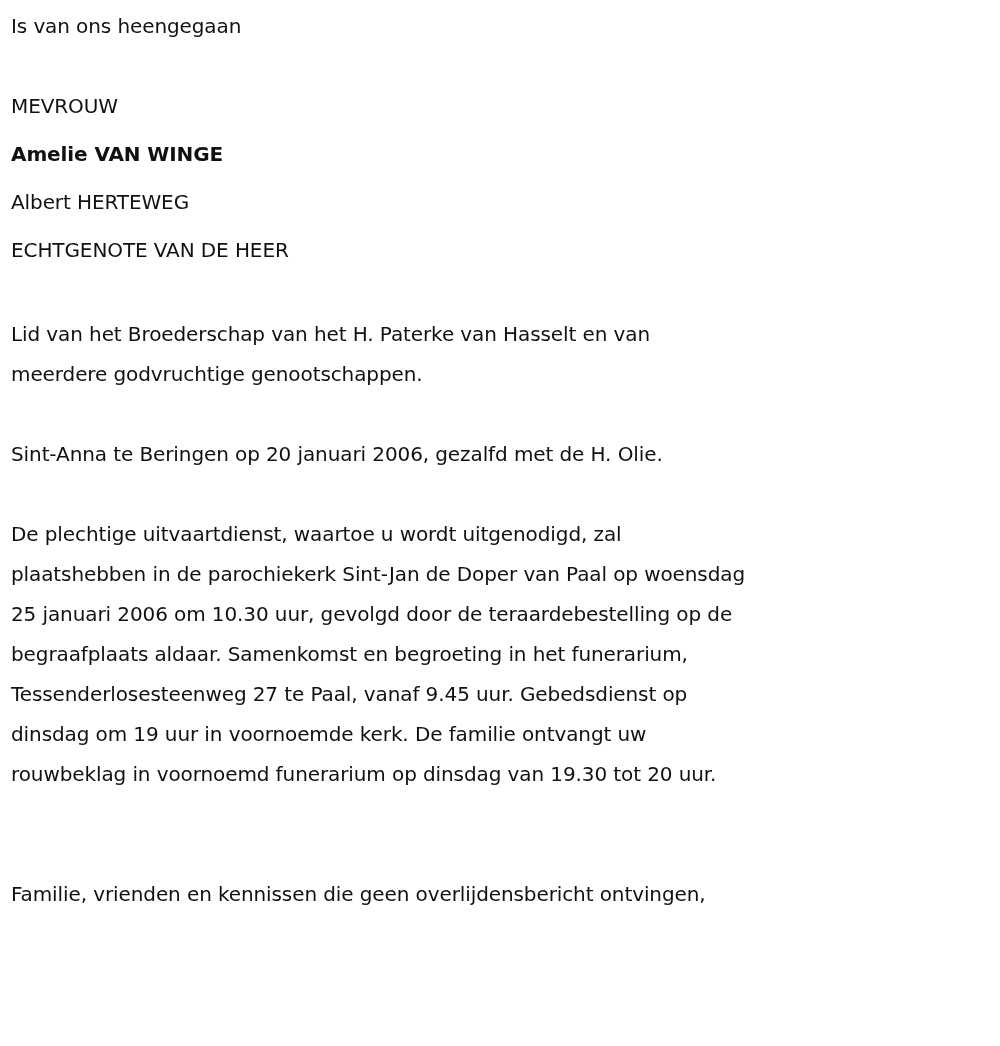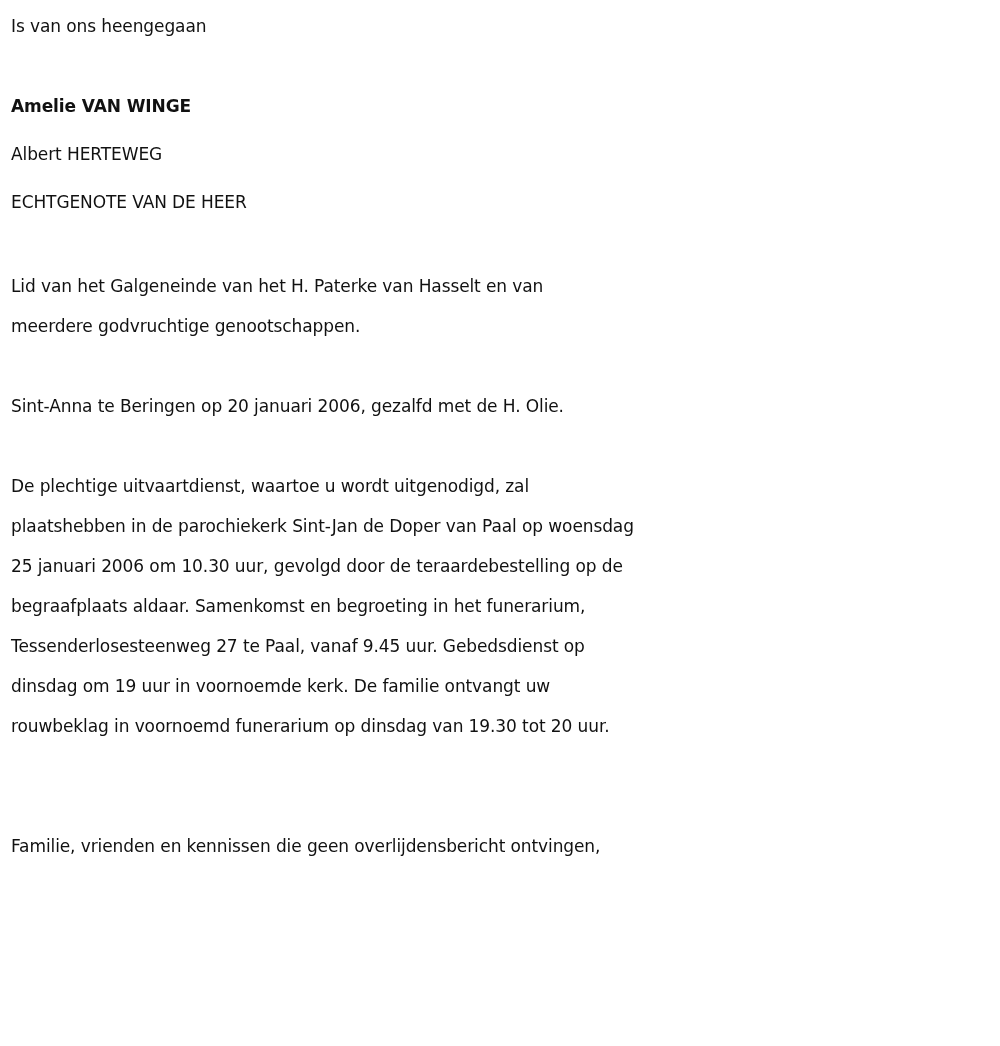--- a/index.html
+++ b/index.html
@@ -10,21 +10,21 @@
     body {
       width: 1000px;
       height: 1046px;
       overflow: hidden;
       font-family: "DejaVu Sans", "Liberation Sans", sans-serif;
       color: #111111;
     }
     .doc {
       position: relative;
       padding: 6px 0 0 11px;
-      font-size: 17px;
+      font-size: 20px;
       line-height: 40px;
       letter-spacing: -0.1px;
     }
     .line {
       display: block;
       white-space: nowrap;
       height: 40px;
       margin: 0;
     }
     .gap {
@@ -47,28 +47,29 @@
   </style>
 </head>
 <body>
 
 <div class="doc">
 
   <span class="line">Is van ons heengegaan</span>
   <span class="gap"></span>
 
   <div class="heading-block">
+    <span class="line">MEVROUW</span>
     <span class="line bold">Amelie VAN WINGE</span>
     <span class="line">Albert HERTEWEG</span>
     <span class="line">ECHTGENOTE VAN DE HEER</span>
   </div>
   <span class="gap"></span>
 
   <div class="para">
-    <span class="line">Lid van het Galgeneinde van het H. Paterke van Hasselt en van</span>
+    <span class="line">Lid van het Broederschap van het H. Paterke van Hasselt en van</span>
     <span class="line">meerdere godvruchtige genootschappen.</span>
   </div>
   <span class="gap"></span>
 
   <div class="para">
     <span class="line">Sint-Anna te Beringen op 20 januari 2006, gezalfd met de H. Olie.</span>
   </div>
   <span class="gap"></span>
 
   <div class="para">

